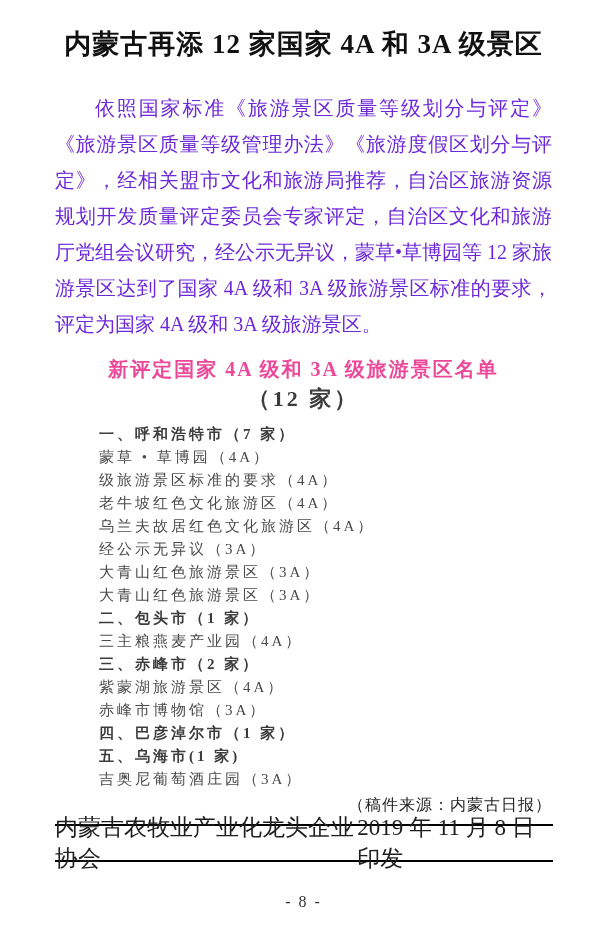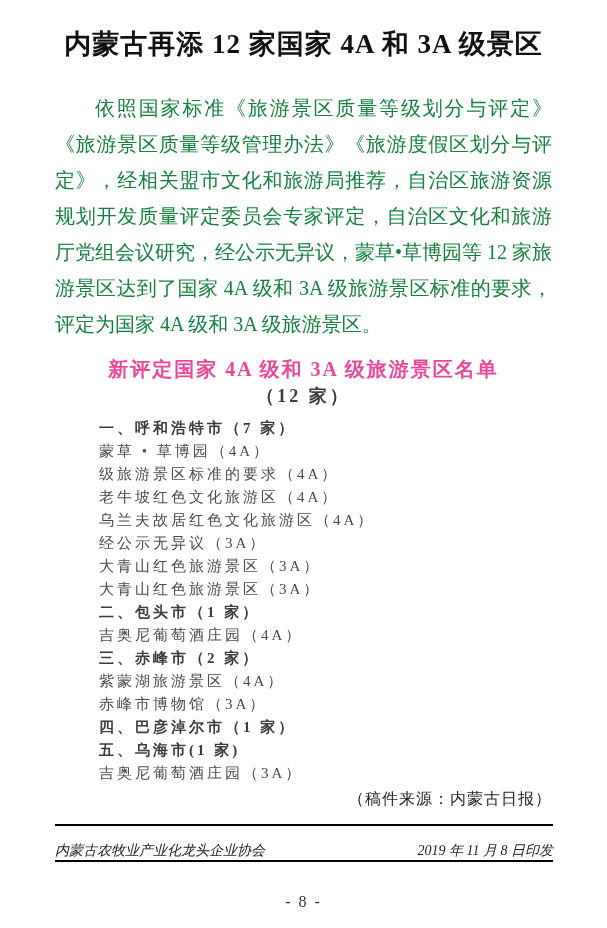--- a/index.html
+++ b/index.html
@@ -24,38 +24,38 @@
     letter-spacing: 1px;
     color: #111111;
   }
 
   .doc-body {
     margin: 28px 55px 0 55px;
     font-size: 20px;
     line-height: 36px;
     text-align: justify;
     text-indent: 2em;
-    color: #15803d;
+    color: #6d28d9;
   }
 
   
   .list-block {
     margin-top: 14px;
     color: #474747;
   }
   .list-title {
     text-align: center;
     font-size: 20px;
     font-weight: 700;
     letter-spacing: 2px;
     color: #ec4899;
   }
   .list-subtitle {
     text-align: center;
-    font-size: 18px;
+    font-size: 22px;
     font-weight: 700;
     letter-spacing: 3px;
     color: #3c3c3c;
     margin-top: 1px;
   }
   .list-items {
     margin: 9px 55px 0 99px;
   }
   .list-item {
     font-size: 15px;
@@ -76,25 +76,24 @@
 
   .footer {
     position: absolute;
     left: 55px;
     right: 54px;
     top: 824px;
     border-top: 2px solid #000000;
     border-bottom: 2px solid #000000;
     height: 38px;
     display: flex;
-    align-items: flex-end;
+    align-items: center;
     justify-content: space-between;
-    font-size: 14px;
+    font-size: 23px;
     color: #1e1e1e;
-    font-style: italic;
   }
 
   .page-number {
     position: absolute;
     left: 0;
     right: 0;
     top: 893px;
     text-align: center;
     font-size: 16px;
     color: #333333;
@@ -117,21 +116,21 @@
     <div class="list-items">
       <div class="list-item city">一、呼和浩特市（7 家）</div>
       <div class="list-item">蒙草 • 草博园（4A）</div>
       <div class="list-item">级旅游景区标准的要求（4A）</div>
       <div class="list-item">老牛坡红色文化旅游区（4A）</div>
       <div class="list-item">乌兰夫故居红色文化旅游区（4A）</div>
       <div class="list-item">经公示无异议（3A）</div>
       <div class="list-item">大青山红色旅游景区（3A）</div>
       <div class="list-item">大青山红色旅游景区（3A）</div>
       <div class="list-item city">二、包头市（1 家）</div>
-      <div class="list-item">吉奥尼葡萄酒庄园（4A）</div>
+      <div class="list-item">三主粮燕麦产业园（4A）</div>
       <div class="list-item city">三、赤峰市（2 家）</div>
       <div class="list-item">紫蒙湖旅游景区（4A）</div>
       <div class="list-item">赤峰市博物馆（3A）</div>
       <div class="list-item city">四、巴彦淖尔市（1 家）</div>
       <div class="list-item city">五、乌海市(1 家)</div>
       <div class="list-item">吉奥尼葡萄酒庄园（3A）</div>
     </div>
   </div>
 
   <div class="source-line">（稿件来源：内蒙古日报）</div>

